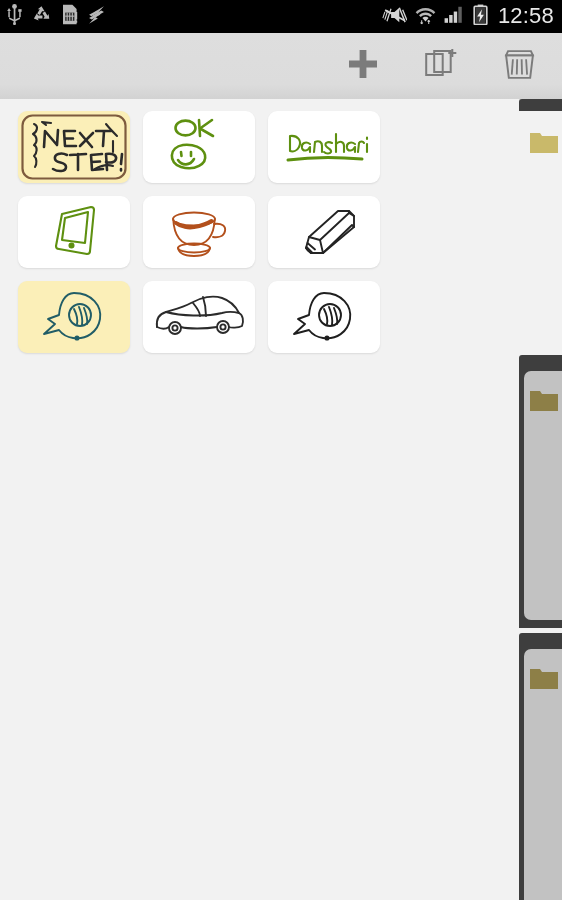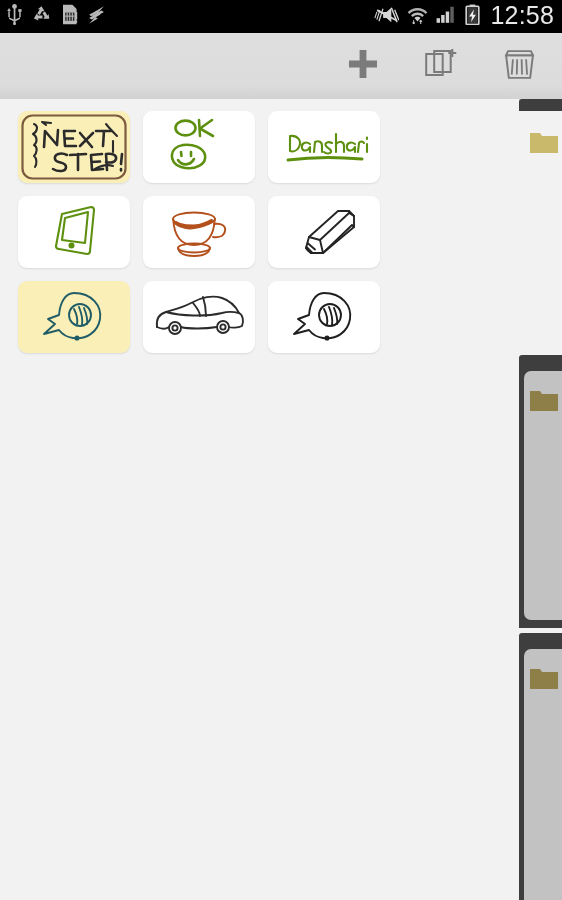--- a/index.html
+++ b/index.html
@@ -13,21 +13,21 @@
   
   .statusbar{
     position:absolute; left:0; top:0; width:562px; height:33px;
     background:#000; display:flex; align-items:center;
     padding:0 8px 0 6px;
   }
   .sb-left{ display:flex; align-items:center; gap:9px; }
   .sb-right{ margin-left:auto; display:flex; align-items:center; gap:8px; }
   .sb-ico{ display:block; }
   .sb-clock{
-    color:#e8e8e8; font-size:25px; letter-spacing:0.2px;
+    color:#e8e8e8; font-size:22px; letter-spacing:0.2px;
     font-family:"Liberation Sans", sans-serif; line-height:1;
     padding-left:2px; padding-bottom:2px;
   }
 
   
   .actionbar{
     position:absolute; left:0; top:33px; width:562px; height:66px;
     background:linear-gradient(to bottom,#dedede 0%,#dcdcdc 78%,#d2d2d2 100%);
     display:flex; align-items:center; justify-content:flex-end;
   }

